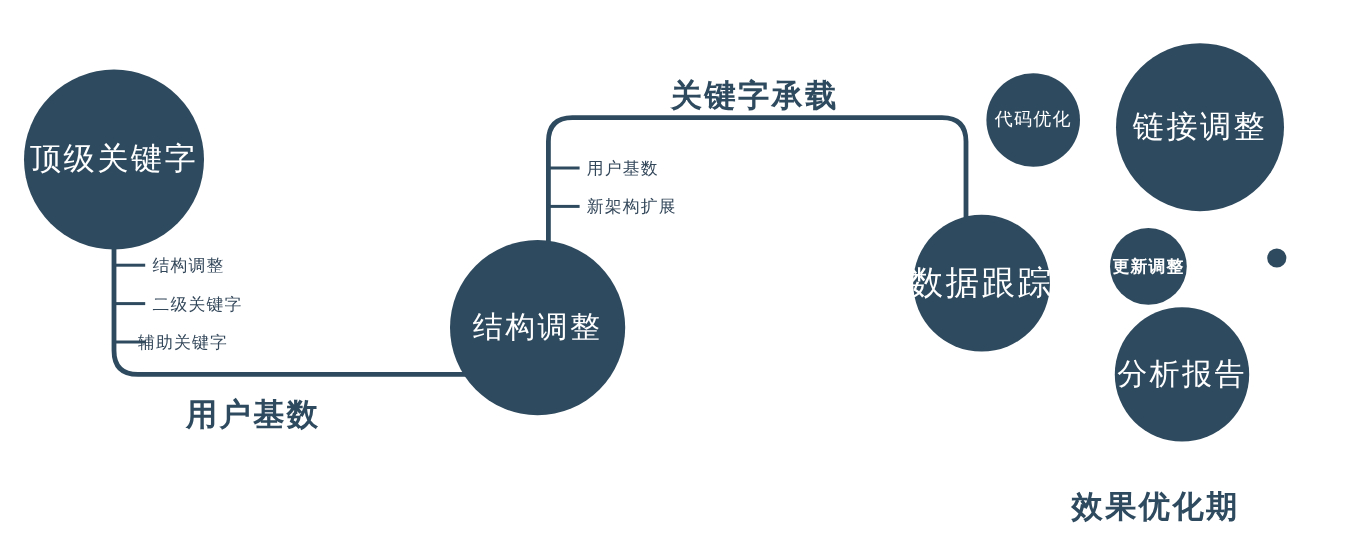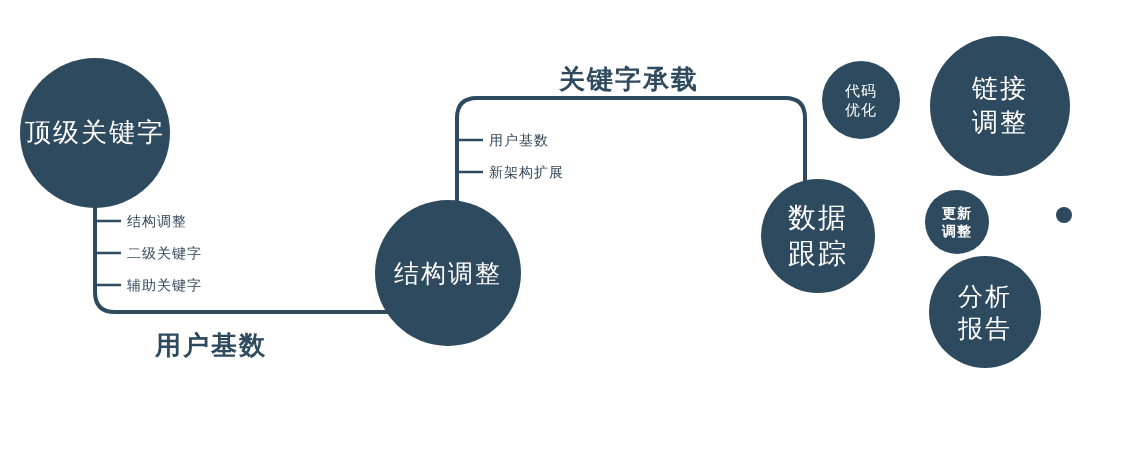--- a/index.html
+++ b/index.html
@@ -13,21 +13,21 @@
     font-family:"Liberation Sans","DejaVu Sans",sans-serif;
     width:1130px;height:450px;overflow:hidden;position:relative;
   }
   .canvas{position:relative;width:1130px;height:450px;background:#ffffff;}
   .connectors{position:absolute;left:0;top:0;width:1130px;height:450px;}
   .connectors path,.connectors line{stroke:var(--primary);fill:none;}
   .connectors .main{stroke-width:4;stroke-linecap:round;}
   .connectors .tick{stroke-width:2.5;stroke-linecap:butt;}
   .circle{
     position:absolute;background:var(--primary);border-radius:50%;
-    display:flex;flex-direction:column;align-items:center;justify-content:center;
+    display:flex;flex-direction:row;align-items:center;justify-content:center;
     color:var(--text-light);text-align:center;letter-spacing:2px;
   }
   .circle span{display:block;line-height:1.3;white-space:nowrap;}
   .c-traffic{left:20px;top:58px;width:150px;height:150px;font-size:26px;}
   .c-structure{left:375px;top:200px;width:146px;height:146px;font-size:25px;}
   .c-data{left:761px;top:179px;width:114px;height:114px;font-size:28px;}
   .c-code{left:822px;top:61px;width:78px;height:78px;font-size:15px;letter-spacing:1px;}
   .c-link{left:930px;top:36px;width:140px;height:140px;font-size:26px;}
   .c-update{left:925px;top:190px;width:64px;height:64px;font-size:14px;font-weight:bold;letter-spacing:1px;}
   .c-report{left:929px;top:256px;width:112px;height:112px;font-size:25px;align-items:center;}
@@ -38,21 +38,21 @@
   }
   .l-user-base{left:155px;top:328px;}
   .l-keyword{left:559px;top:62px;}
   .l-footer{left:893px;top:405px;}
   .branch-label{
     position:absolute;color:var(--branch-text);font-size:14px;
     letter-spacing:1px;white-space:nowrap;
   }
   .b-t1{left:127px;top:213px;}
   .b-t2{left:127px;top:245px;text-align:center;}
-  .b-t3{left:127px;top:277px;}
+  .b-t3{left:115px;top:277px;}
   .b-s1{left:489px;top:132px;}
   .b-s2{left:489px;top:164px;}
 </style>
 </head>
 <body>
 
 <div class="canvas">
 
   <svg class="connectors" viewBox="0 0 1130 450">
     <path class="main" d="M 95 198 L 95 292 Q 95 312 115 312 L 392 312"></path>
@@ -94,20 +94,21 @@
 
   <div class="dot"></div>
 
   <div class="circle c-report">
     <span>分析</span>
     <span>报告</span>
   </div>
 
   <div class="edge-label l-user-base">用户基数</div>
   <div class="edge-label l-keyword">关键字承载</div>
+  <div class="edge-label l-footer">效果优化期</div>
 
   <div class="branch-label b-t1">结构调整</div>
   <div class="branch-label b-t2">二级关键字</div>
   <div class="branch-label b-t3">辅助关键字</div>
   <div class="branch-label b-s1">用户基数</div>
   <div class="branch-label b-s2">新架构扩展</div>
 
 </div>
 
 </body></html>

